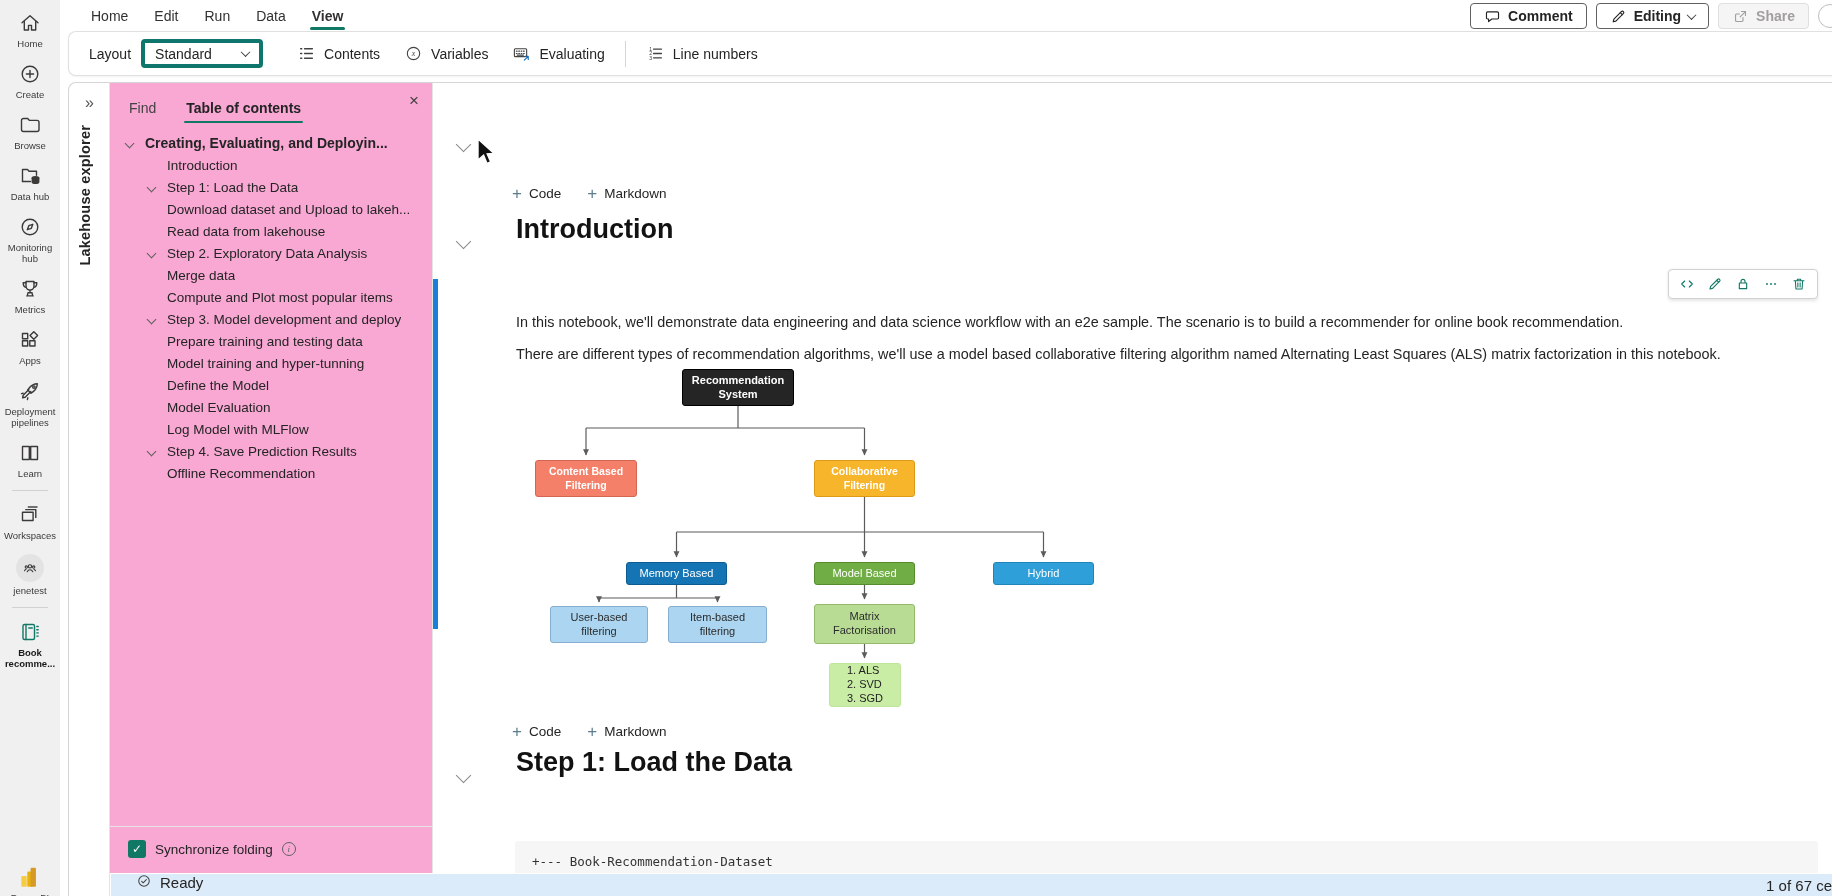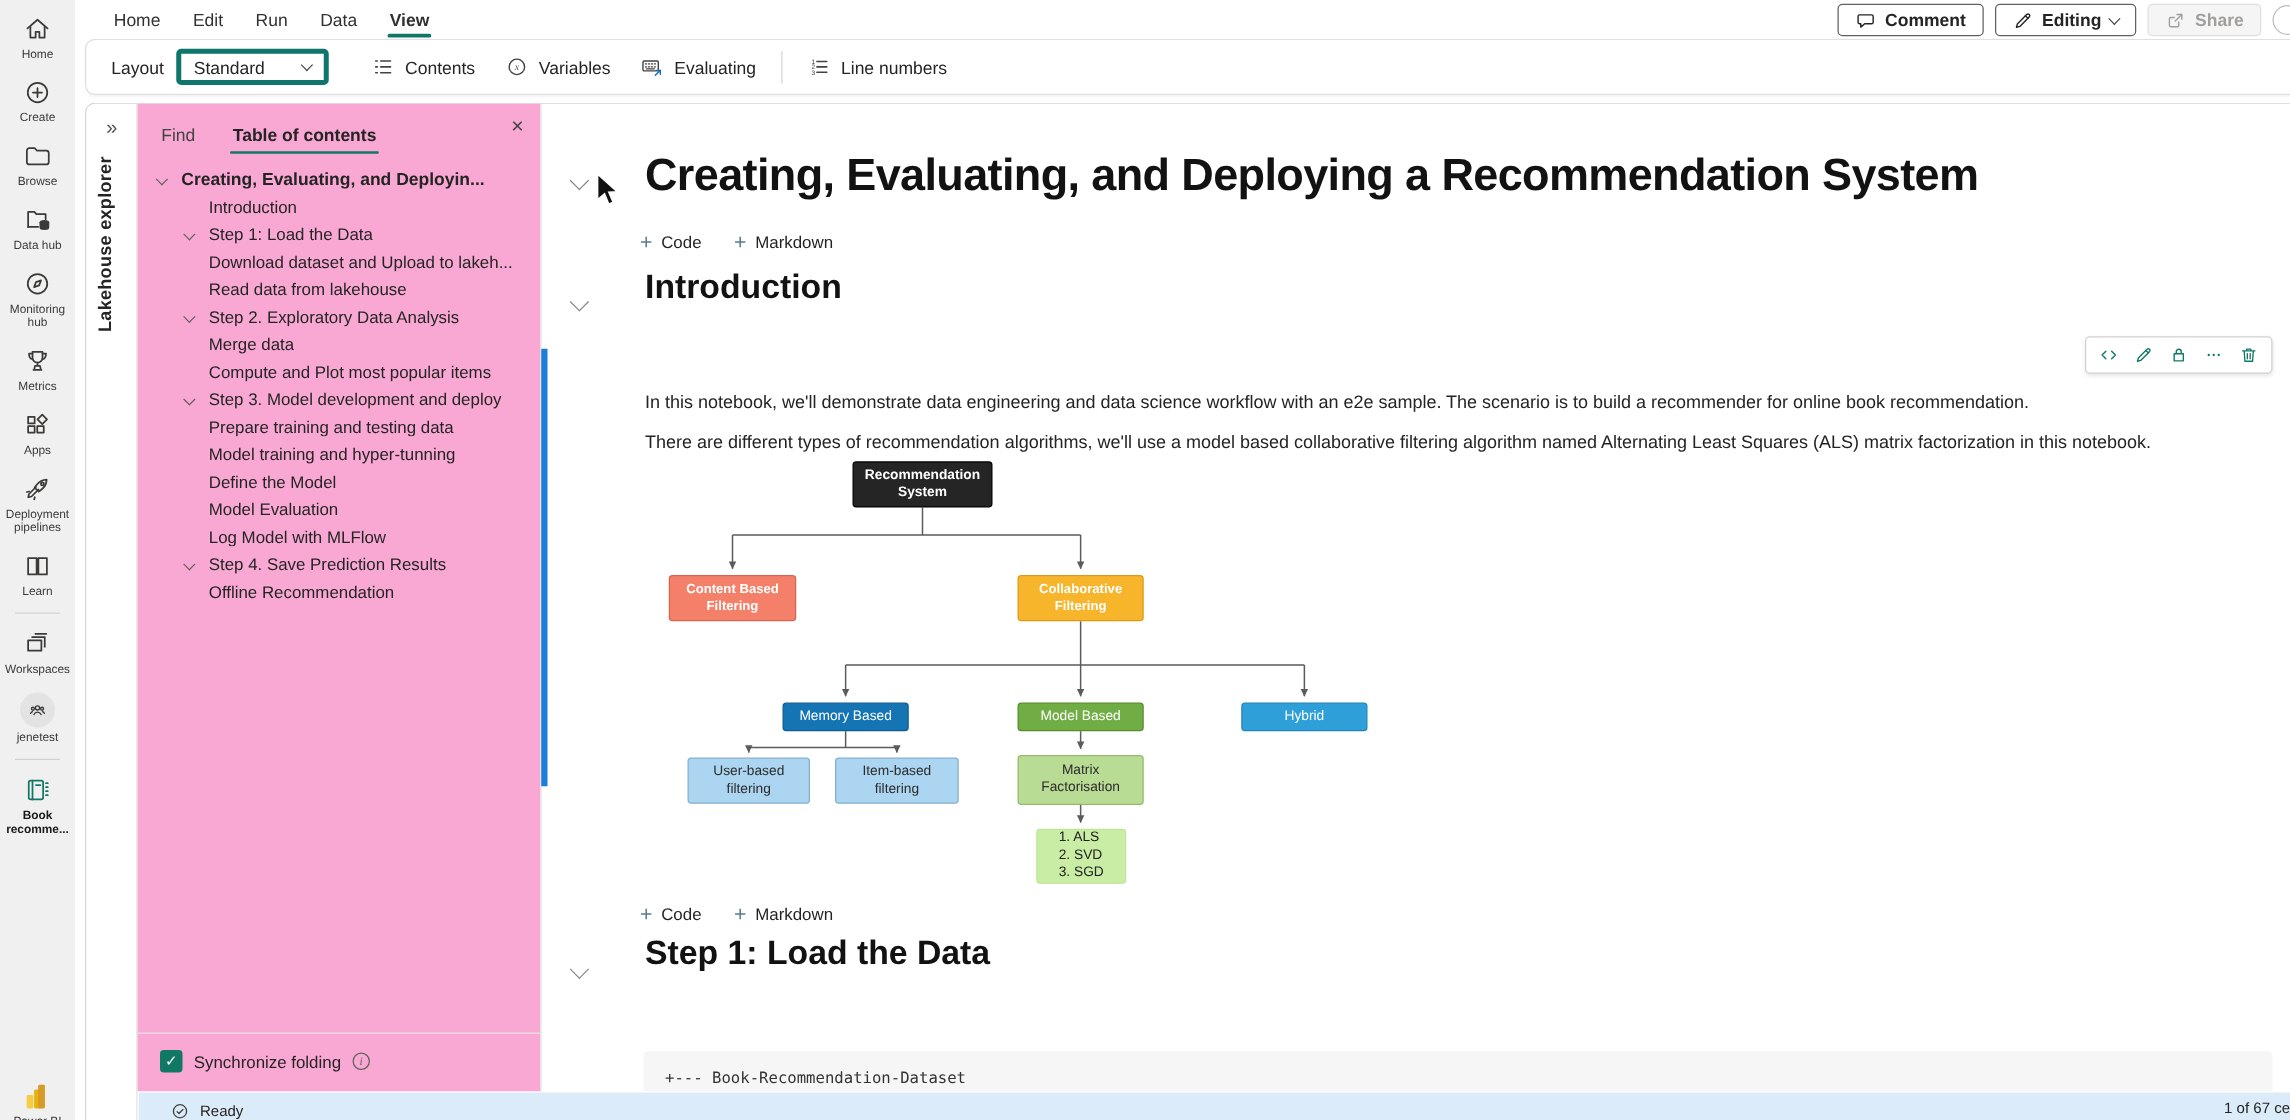--- a/index.html
+++ b/index.html
@@ -86,21 +86,21 @@
   #code-cell pre { padding:13px 0 0 17px; font-family:"DejaVu Sans Mono","Liberation Mono",monospace; font-size:12.5px; color:#333; }
   #cursor { position:absolute; left:38px; top:55px; }
 
   
   #diagram { position:absolute; left:92px; top:284px; width:618px; height:342px; }
   #diagram svg.wires { position:absolute; left:0; top:0; }
   .dnode { position:absolute; display:flex; align-items:center; justify-content:center; text-align:center; border-radius:3px; border:1.5px solid transparent; line-height:1.25; padding:1px 3px; }
   .dnode .dlines { text-align:left; }
 
   
-  #status { position:absolute; left:42px; right:0; bottom:0; height:22px; background:#dcebf9; display:flex; align-items:flex-end; font-size:12px; color:#242424; z-index:20; }
+  #status { position:absolute; left:42px; right:0; bottom:0; height:22px; background:#dcebf9; display:flex; align-items:flex-start; font-size:15px; color:#242424; z-index:20; }
   #status .icn { width:14px; height:14px; margin:0 9px 0 26px; color:#424242; }
   #status-right { position:absolute; right:0; top:0; height:23px; display:flex; align-items:center; }
 </style>
 </head>
 <body>
 
 <div id="app">
 
   <nav id="rail">
     <div id="rail-items" style="padding-top: 4px;">
@@ -405,21 +405,20 @@
 
     <div id="scroll-thumb"></div>
 
     <div id="nb">
       <span class="cell-chev" style="left:20px; top:56px"></span>
       <span id="cursor">
         <svg width="22" height="30" viewBox="0 0 22 30">
             <path d="M2 1 L2 22 L7.6 17.2 L11 25.4 L14.6 23.8 L11.2 15.8 L18 15.4 Z" fill="#111" stroke="#fff" stroke-width="1.4"></path>
           </svg>
       </span>
-      <h1 id="nb-title">Creating, Evaluating, and Deploying a Recommendation System</h1>
 
       <div class="addbar" style="left:74px; top:102px">
         <span class="add-btn">
             <span class="plus">+</span>
             <span>Code</span>
           </span>
         <span class="add-btn">
             <span class="plus">+</span>
             <span>Markdown</span>
           </span>

